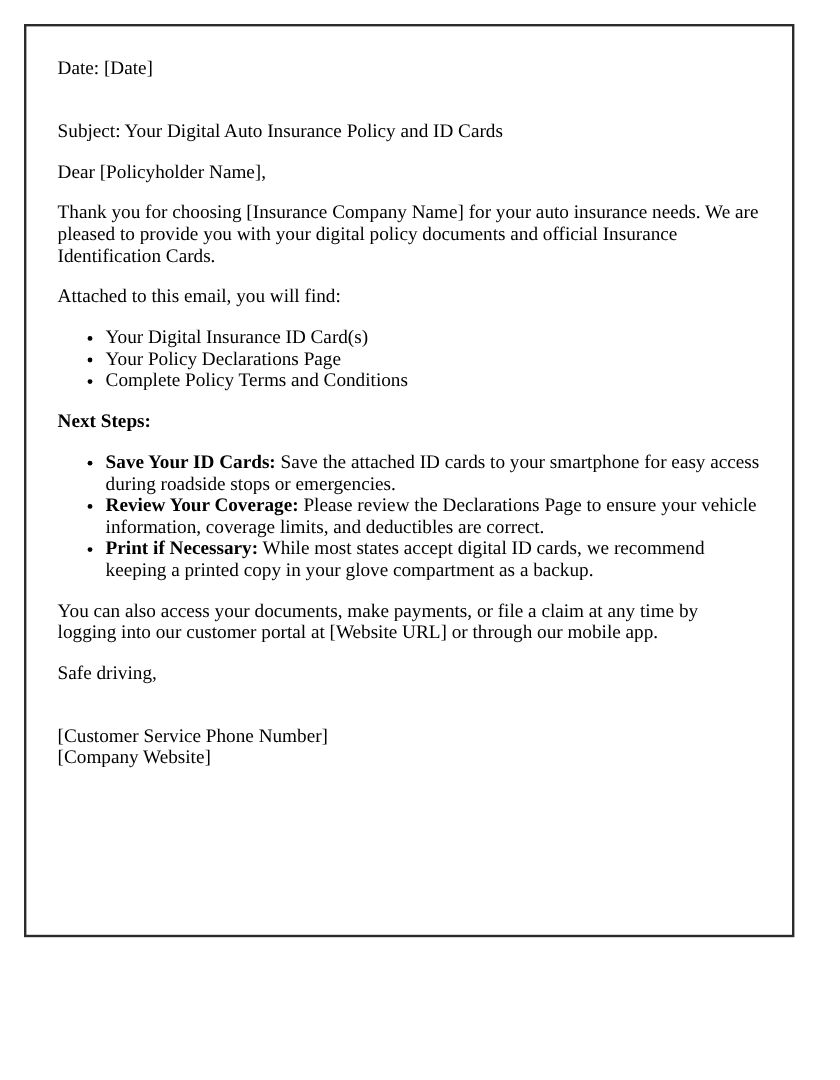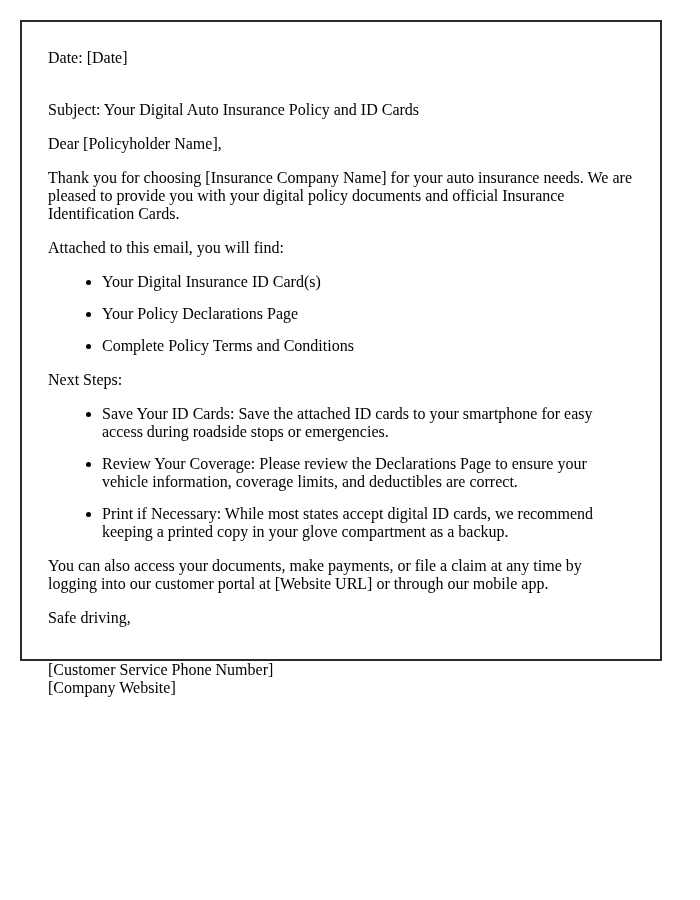--- a/index.html
+++ b/index.html
@@ -12,43 +12,43 @@
     height: 900px;
     position: relative;
     font-family: "Liberation Serif", "DejaVu Serif", serif;
     color: #000000;
   }
   .letter-box {
     position: absolute;
     left: 20px;
     top: 20px;
     width: 642px;
-    height: 641px;
+    height: 761px;
     box-sizing: border-box;
     border: 2px solid #2b2b2b;
     padding: 27px 26px;
     background: #ffffff;
     font-size: 16px;
     line-height: 18px;
   }
   .letter-box p {
     margin: 16px 0;
   }
   .letter-box p:first-child {
     margin-top: 0;
   }
   .letter-box ul {
     margin: 16px 0;
     padding-left: 40px;
   }
   .letter-box li {
-    margin: 14px;
+    margin: 0;
   }
   strong {
-    font-weight: normal;
+    font-weight: bold;
   }
 </style>
 </head>
 <body>
 
 <div class="letter-box">
 
   <p>Date: [Date]</p>
 
   <p><br><span>Subject: Your Digital Auto Insurance Policy and ID Cards</span></p>

